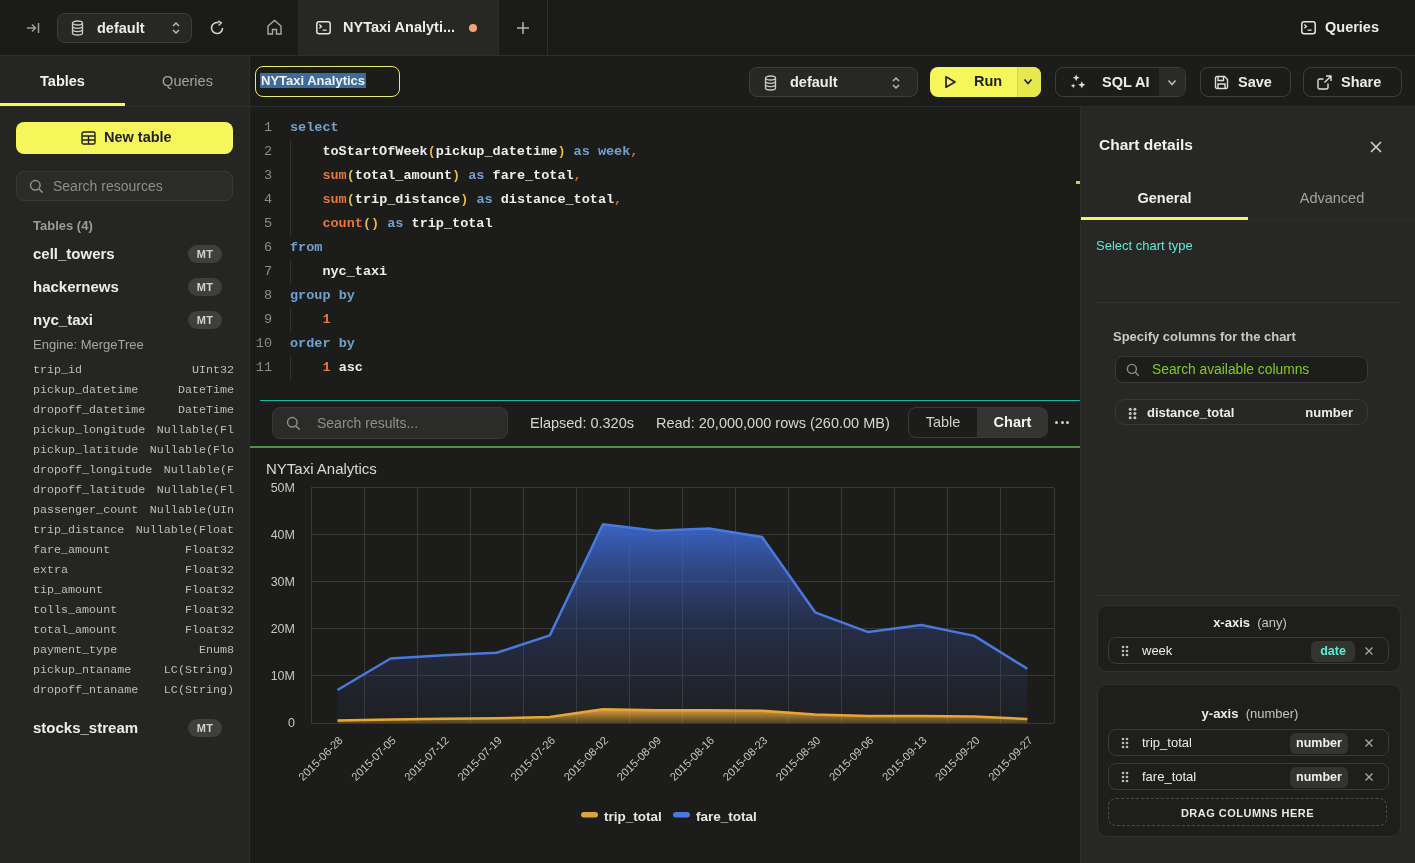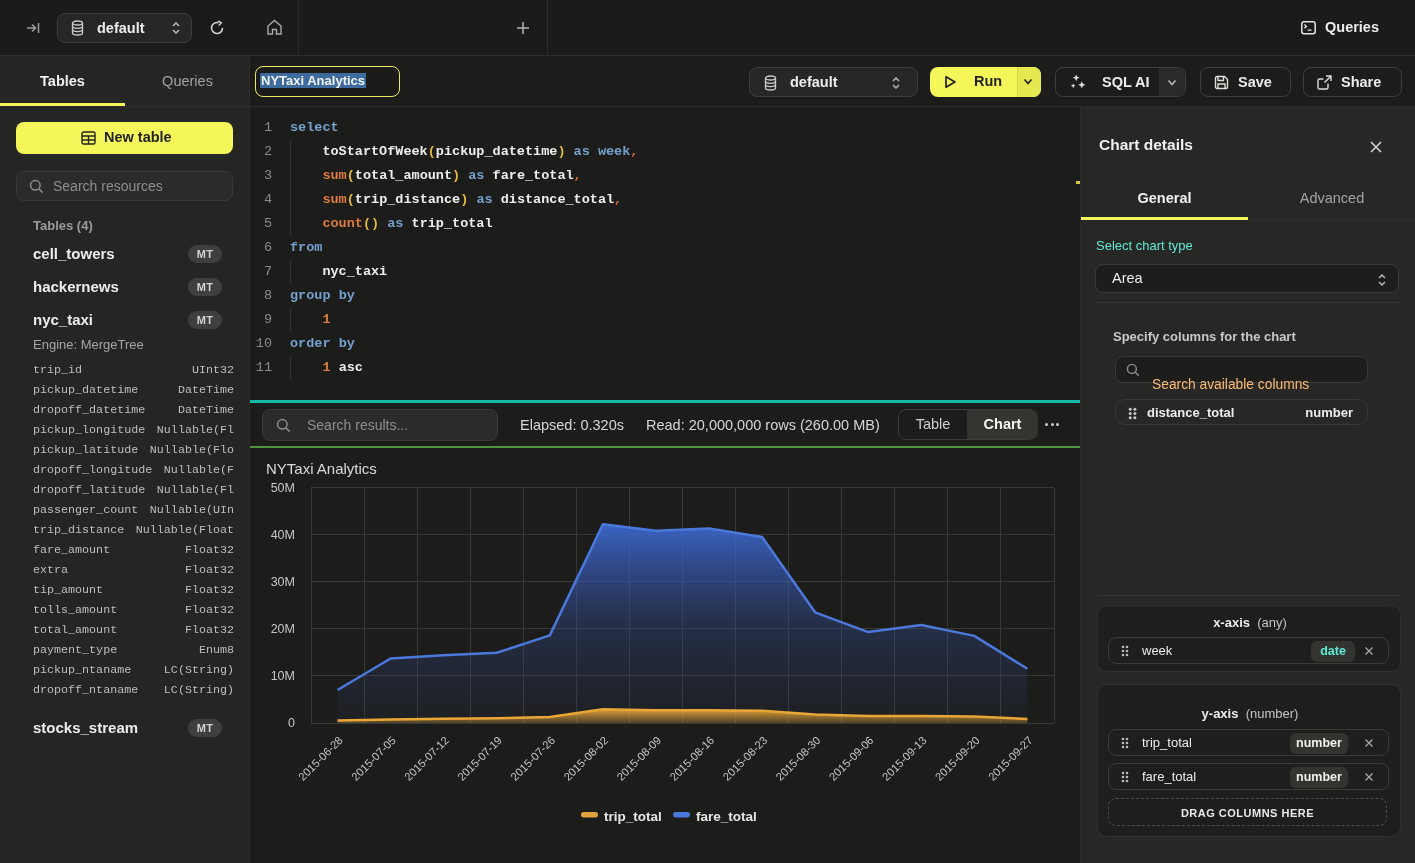--- a/index.html
+++ b/index.html
@@ -40,20 +40,28 @@
   <svg class="abs" style="left:209px;top:20px;" width="16" height="16" viewBox="0 0 16 16" fill="none" stroke="#d3d3d0" stroke-width="1.6">
     <path d="M13.5 8 A5.5 5.5 0 1 1 9.5 2.7"></path>
     <path d="M9.2 0.8 L12.3 2.9 L9.6 5.4" stroke-width="1.4"></path>
   </svg>
 
   <div class="abs" style="left:250px;top:0;width:49px;height:55px;border-right:1px solid #2d2d2b;">
     <svg class="abs" style="left:16px;top:19px;" width="17" height="17" viewBox="0 0 17 17" fill="none" stroke="#a8a8a5" stroke-width="1.4">
       <path d="M2 7 L8.5 1.5 L15 7 V15 H10.5 V10.5 H6.5 V15 H2 Z"></path>
     </svg>
   </div>
+  <div class="abs" style="left:299px;top:0;width:200px;height:55px;background:#272725;border-right:1px solid #2d2d2b;">
+    <svg class="abs" style="left:17px;top:21px;" width="15" height="14" viewBox="0 0 15 14" fill="none" stroke="#e4e4e1" stroke-width="1.5">
+      <rect x="0.8" y="0.8" width="13.4" height="12" rx="2.2"></rect>
+      <path d="M3.4 3.6 L5.4 5.4 L3.4 7.2 M6.6 9.2 H10.6" stroke-width="1.3"></path>
+    </svg>
+    <div class="abs" style="left:44px;top:19px;font-size:14.5px;font-weight:600;color:#ececea;">NYTaxi Analyti...</div>
+    <div class="abs" style="left:170px;top:24px;width:8px;height:8px;border-radius:50%;background:#f0a478;"></div>
+  </div>
   <svg class="abs" style="left:515px;top:20px;" width="16" height="16" viewBox="0 0 16 16" fill="none" stroke="#b5b5b2" stroke-width="1.5">
     <path d="M8 2 V14 M2 8 H14"></path>
   </svg>
   <div class="abs" style="left:547px;top:0;width:1px;height:55px;background:#2d2d2b;"></div>
 
   <svg class="abs" style="left:1301px;top:21px;" width="15" height="14" viewBox="0 0 15 14" fill="none" stroke="#e4e4e1" stroke-width="1.5">
     <rect x="0.8" y="0.8" width="13.4" height="12" rx="2.2"></rect>
     <path d="M3.4 3.6 L5.4 5.4 L3.4 7.2 M6.6 9.2 H10.6" stroke-width="1.3"></path>
   </svg>
   <div class="abs" style="left:1325px;top:19px;font-size:14.5px;font-weight:600;color:#ececea;">Queries</div>
@@ -241,21 +249,21 @@
         <div class="gl">11</div>
       </div>
   <div id="code" class="abs mono" style="left:40px;top:9px;font-size:13.5px;font-weight:700;white-space:pre;"><div class="cl"><span class="k">select</span></div><div class="cl">&nbsp;&nbsp;&nbsp;&nbsp;<span class="i">toStartOfWeek</span><span class="p">(</span><span class="i">pickup_datetime</span><span class="p">)</span>&nbsp;<span class="k">as</span>&nbsp;<span class="k">week</span><span class="c">,</span></div><div class="cl">&nbsp;&nbsp;&nbsp;&nbsp;<span class="f">sum</span><span class="p">(</span><span class="i">total_amount</span><span class="p">)</span>&nbsp;<span class="k">as</span>&nbsp;<span class="i">fare_total</span><span class="c">,</span></div><div class="cl">&nbsp;&nbsp;&nbsp;&nbsp;<span class="f">sum</span><span class="p">(</span><span class="i">trip_distance</span><span class="p">)</span>&nbsp;<span class="k">as</span>&nbsp;<span class="i">distance_total</span><span class="c">,</span></div><div class="cl">&nbsp;&nbsp;&nbsp;&nbsp;<span class="f">count</span><span class="p">()</span>&nbsp;<span class="k">as</span>&nbsp;<span class="i">trip_total</span></div><div class="cl"><span class="k">from</span></div><div class="cl">&nbsp;&nbsp;&nbsp;&nbsp;<span class="i">nyc_taxi</span></div><div class="cl"><span class="k">group</span>&nbsp;<span class="k">by</span></div><div class="cl">&nbsp;&nbsp;&nbsp;&nbsp;<span class="n">1</span></div><div class="cl"><span class="k">order</span>&nbsp;<span class="k">by</span></div><div class="cl">&nbsp;&nbsp;&nbsp;&nbsp;<span class="n">1</span>&nbsp;<span class="i">asc</span></div></div>
   <div class="abs" style="left:40px;top:33px;width:1px;height:96px;background:#34342f;"></div>
   <div class="abs" style="left:40px;top:153px;width:1px;height:24px;background:#34342f;"></div>
   <div class="abs" style="left:40px;top:201px;width:1px;height:24px;background:#34342f;"></div>
   <div class="abs" style="left:40px;top:249px;width:1px;height:24px;background:#34342f;"></div>
   <div class="abs" style="left:826px;top:74px;width:4px;height:3px;background:#d7c84a;"></div>
 </div>
 
-<div class="abs" id="toolbar" style="left:250px;top:400px;width:830px;height:45px;background:#1c1c1a;border-top:3px solid #14b8a6;">
+<div class="abs" id="toolbar" style="left:260px;top:400px;width:830px;height:45px;background:#1c1c1a;border-top:1px solid #14b8a6;">
   <div class="abs" style="left:12px;top:6px;width:236px;height:32px;background:#2b2b29;border:1px solid #393937;border-radius:8px;">
     <svg class="abs" style="left:13px;top:8px;" width="15" height="15" viewBox="0 0 15 15" fill="none" stroke="#8e8e8b" stroke-width="1.5">
       <circle cx="6.3" cy="6.3" r="4.8"></circle>
           <path d="M10 10 L13.6 13.6"></path>
     </svg>
     <div class="abs" style="left:44px;top:7px;font-size:14px;color:#8e8e8b;">Search results...</div>
   </div>
   <div class="abs" style="left:270px;top:14px;font-size:14.5px;color:#d6d6d3;">Elapsed: 0.320s</div>
   <div class="abs" style="left:396px;top:14px;font-size:14.5px;color:#d6d6d3;">Read: 20,000,000 rows (260.00 MB)</div>
   <div class="abs" style="left:648px;top:6px;width:139px;height:31px;border:1px solid #3a3a38;border-radius:8px;">
@@ -347,34 +355,28 @@
   <svg class="abs" style="left:288px;top:33px;" width="14" height="14" viewBox="0 0 14 14" fill="none" stroke="#d8d8d5" stroke-width="1.5">
     <path d="M2 2 L12 12 M12 2 L2 12"></path>
   </svg>
 
   <div class="abs" style="left:0;top:70px;width:335px;height:43px;border-bottom:1px solid #2d2d2b;">
     <div class="abs" style="left:167px;top:0;width:168px;height:43px;text-align:center;line-height:43px;font-size:14.5px;color:#a2a29f;">Advanced</div>
     <div class="abs" style="left:0;top:0;width:167px;height:43px;text-align:center;line-height:43px;font-size:14.5px;font-weight:600;color:#f0f0ee;">General</div>
     <div class="abs" style="left:0;top:40px;width:167px;height:3px;background:#f4f65a;"></div>
   </div>
   <div class="abs" style="left:15px;top:131px;font-size:13px;color:#5eead4;">Select chart type</div>
-  <div class="abs" style="left:14px;top:157px;width:304px;height:29px;background:#1d1d1b;border:1px solid #3a3a38;border-radius:8px;">
-    <div class="abs" style="left:16px;top:5px;font-size:14.5px;color:#ececea;">Area</div>
-    <svg class="abs" style="left:280px;top:8px;" width="12" height="14" viewBox="0 0 12 14" fill="none" stroke="#b9b9b6" stroke-width="1.5">
-      <path d="M3 5 L6 2 L9 5 M3 9 L6 12 L9 9"></path>
-    </svg>
-  </div>
   <div class="abs" style="left:14px;top:195px;width:305px;height:1px;background:#323230;"></div>
   <div class="abs" style="left:32px;top:222px;font-size:13px;font-weight:600;color:#c8c8c5;">Specify columns for the chart</div>
   <div class="abs" style="left:34px;top:249px;width:253px;height:27px;background:#1d1d1b;border:1px solid #3a3a38;border-radius:8px;">
     <svg class="abs" style="left:10px;top:6px;" width="14" height="14" viewBox="0 0 15 15" fill="none" stroke="#8e8e8b" stroke-width="1.5">
       <circle cx="6.3" cy="6.3" r="4.8"></circle>
           <path d="M10 10 L13.6 13.6"></path>
     </svg>
-    <div class="abs" style="left:36px;top:20px;font-size:13.8px;color:#fdba74;">Search available columns</div>
+    <div class="abs" style="left:36px;top:5px;font-size:13.8px;color:#84cc16;">Search available columns</div>
   </div>
   <div class="abs" style="left:34px;top:292px;width:253px;height:26px;border:1px solid #383836;border-radius:10px;">
     <svg class="abs" style="left:12px;top:7px;" width="9" height="13" viewBox="0 0 9 13" fill="#c6c6c3">
       <circle cx="2.2" cy="2.2" r="1.5"></circle>
           <circle cx="6.9" cy="2.2" r="1.5"></circle>
           <circle cx="2.2" cy="6.5" r="1.5"></circle>
           <circle cx="6.9" cy="6.5" r="1.5"></circle>
           <circle cx="2.2" cy="10.8" r="1.5"></circle>
           <circle cx="6.9" cy="10.8" r="1.5"></circle>
     </svg>

